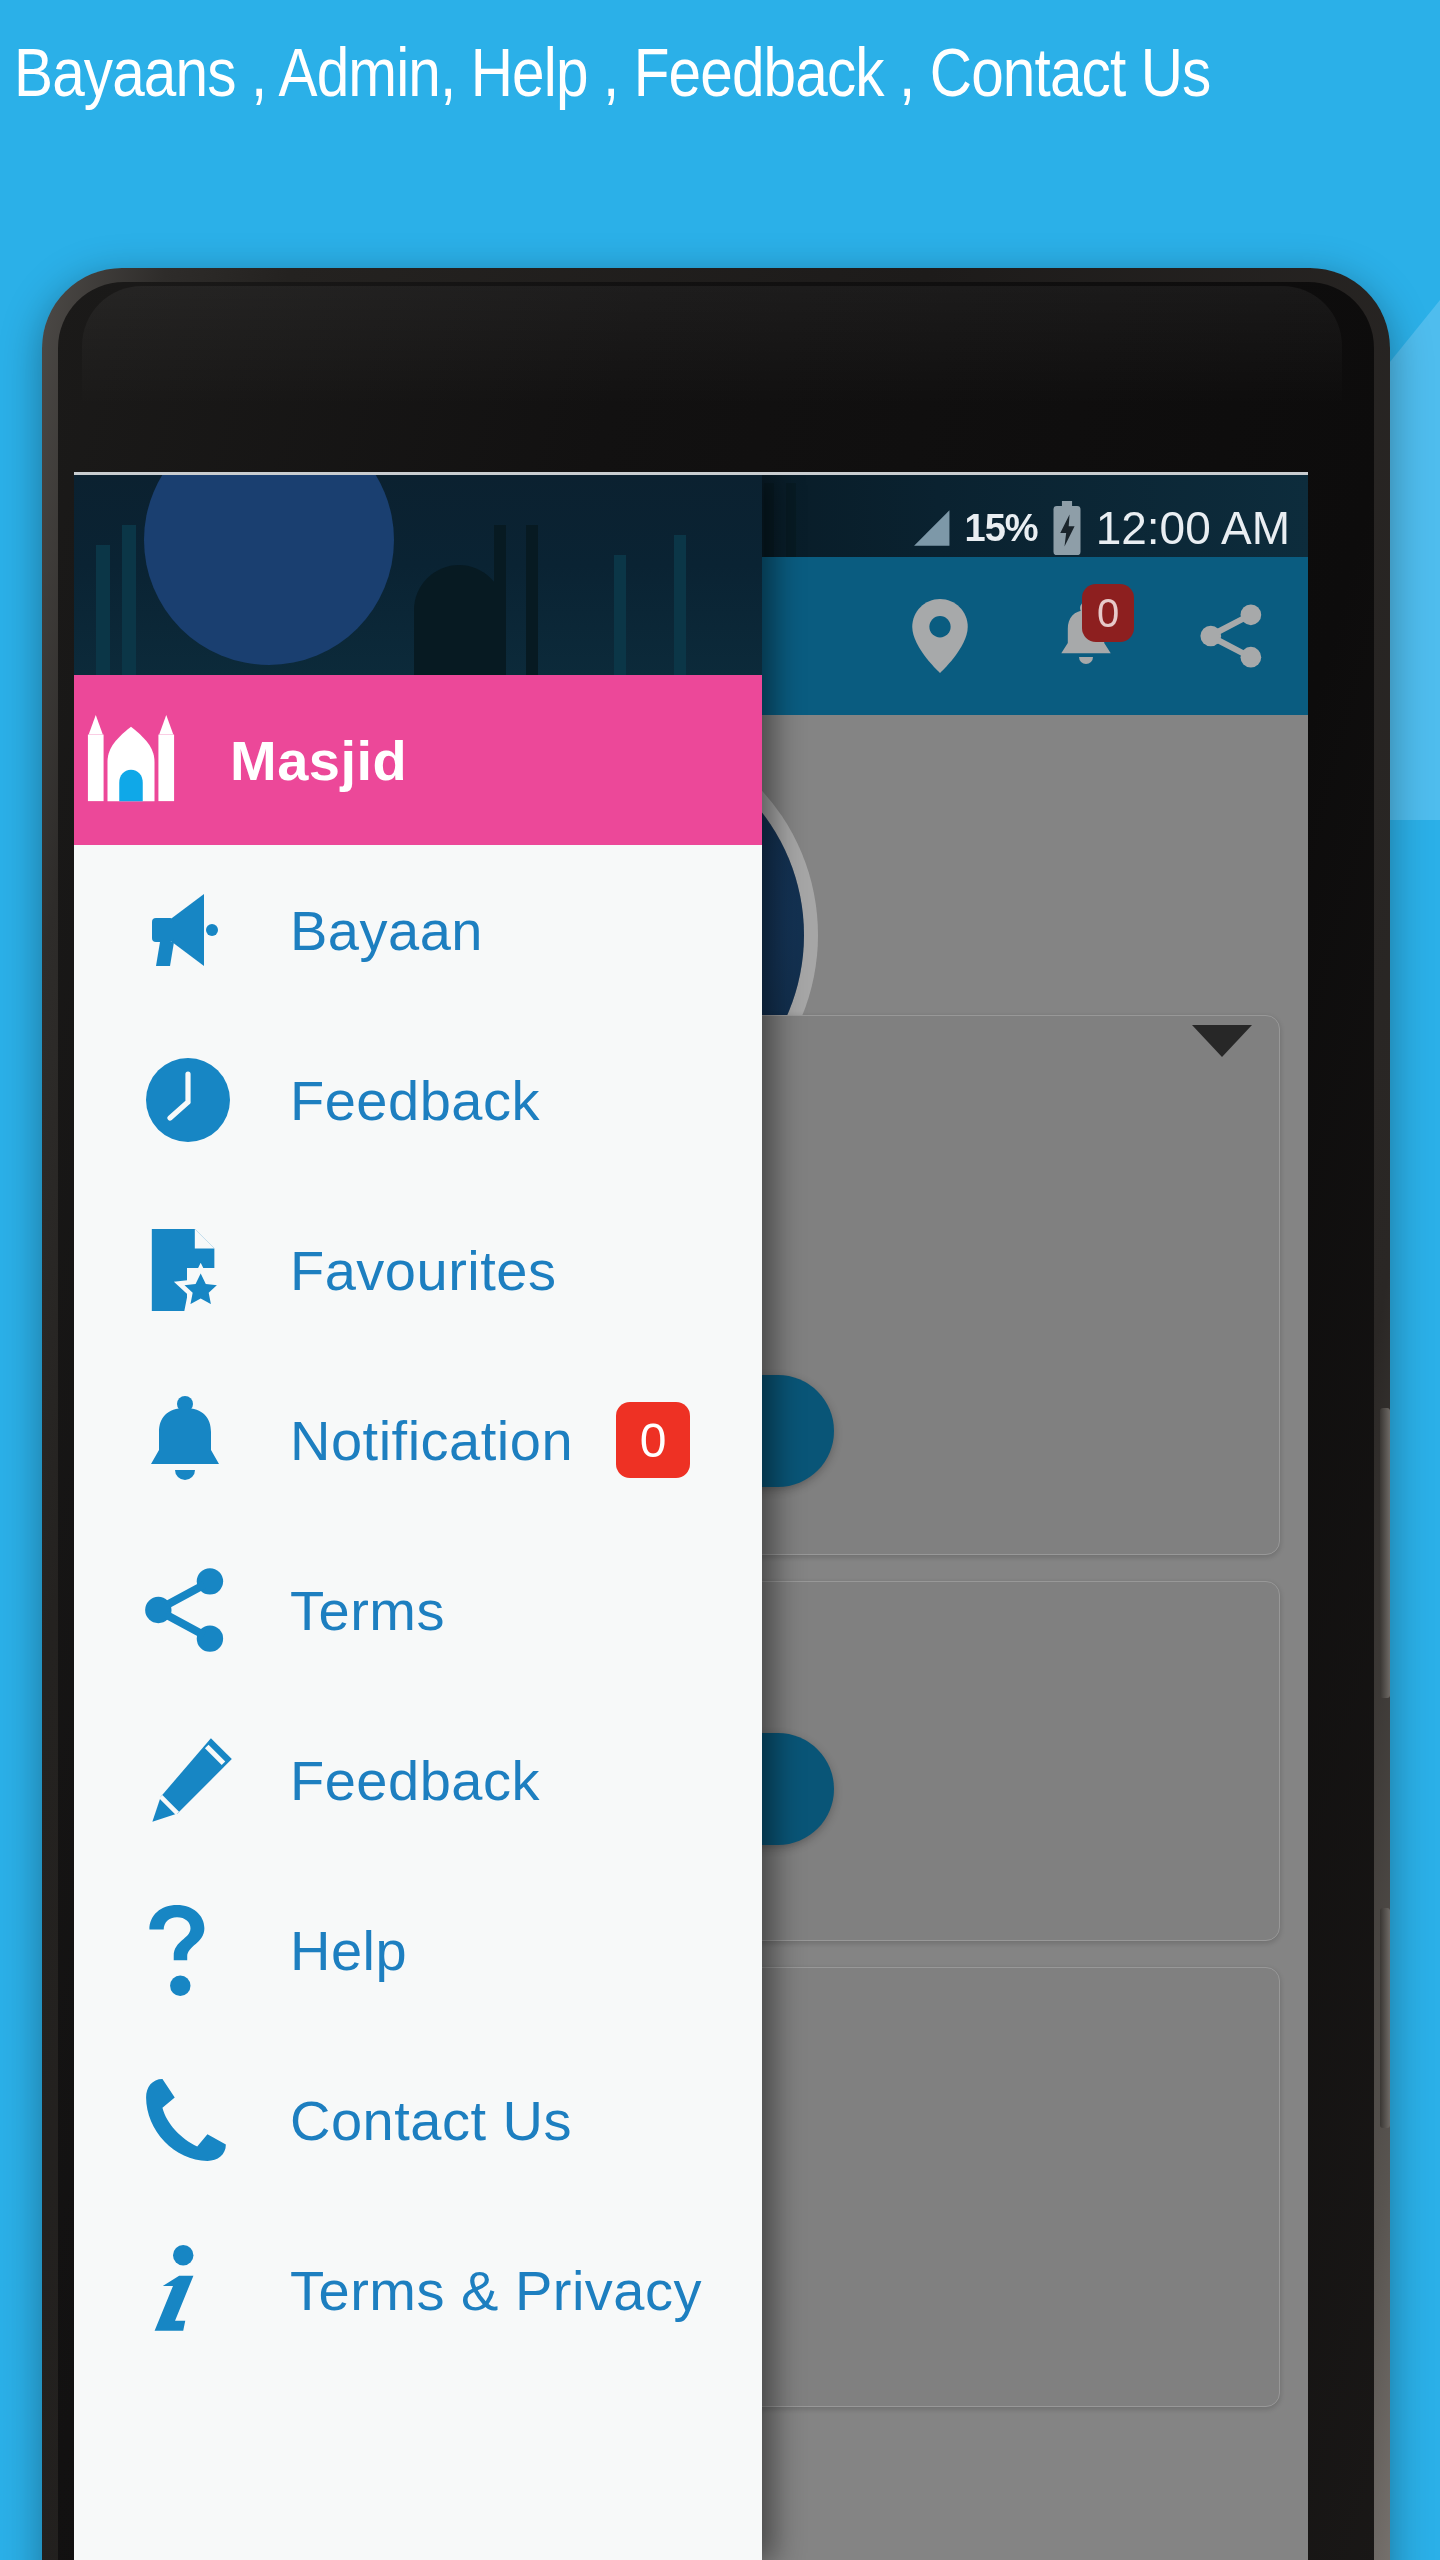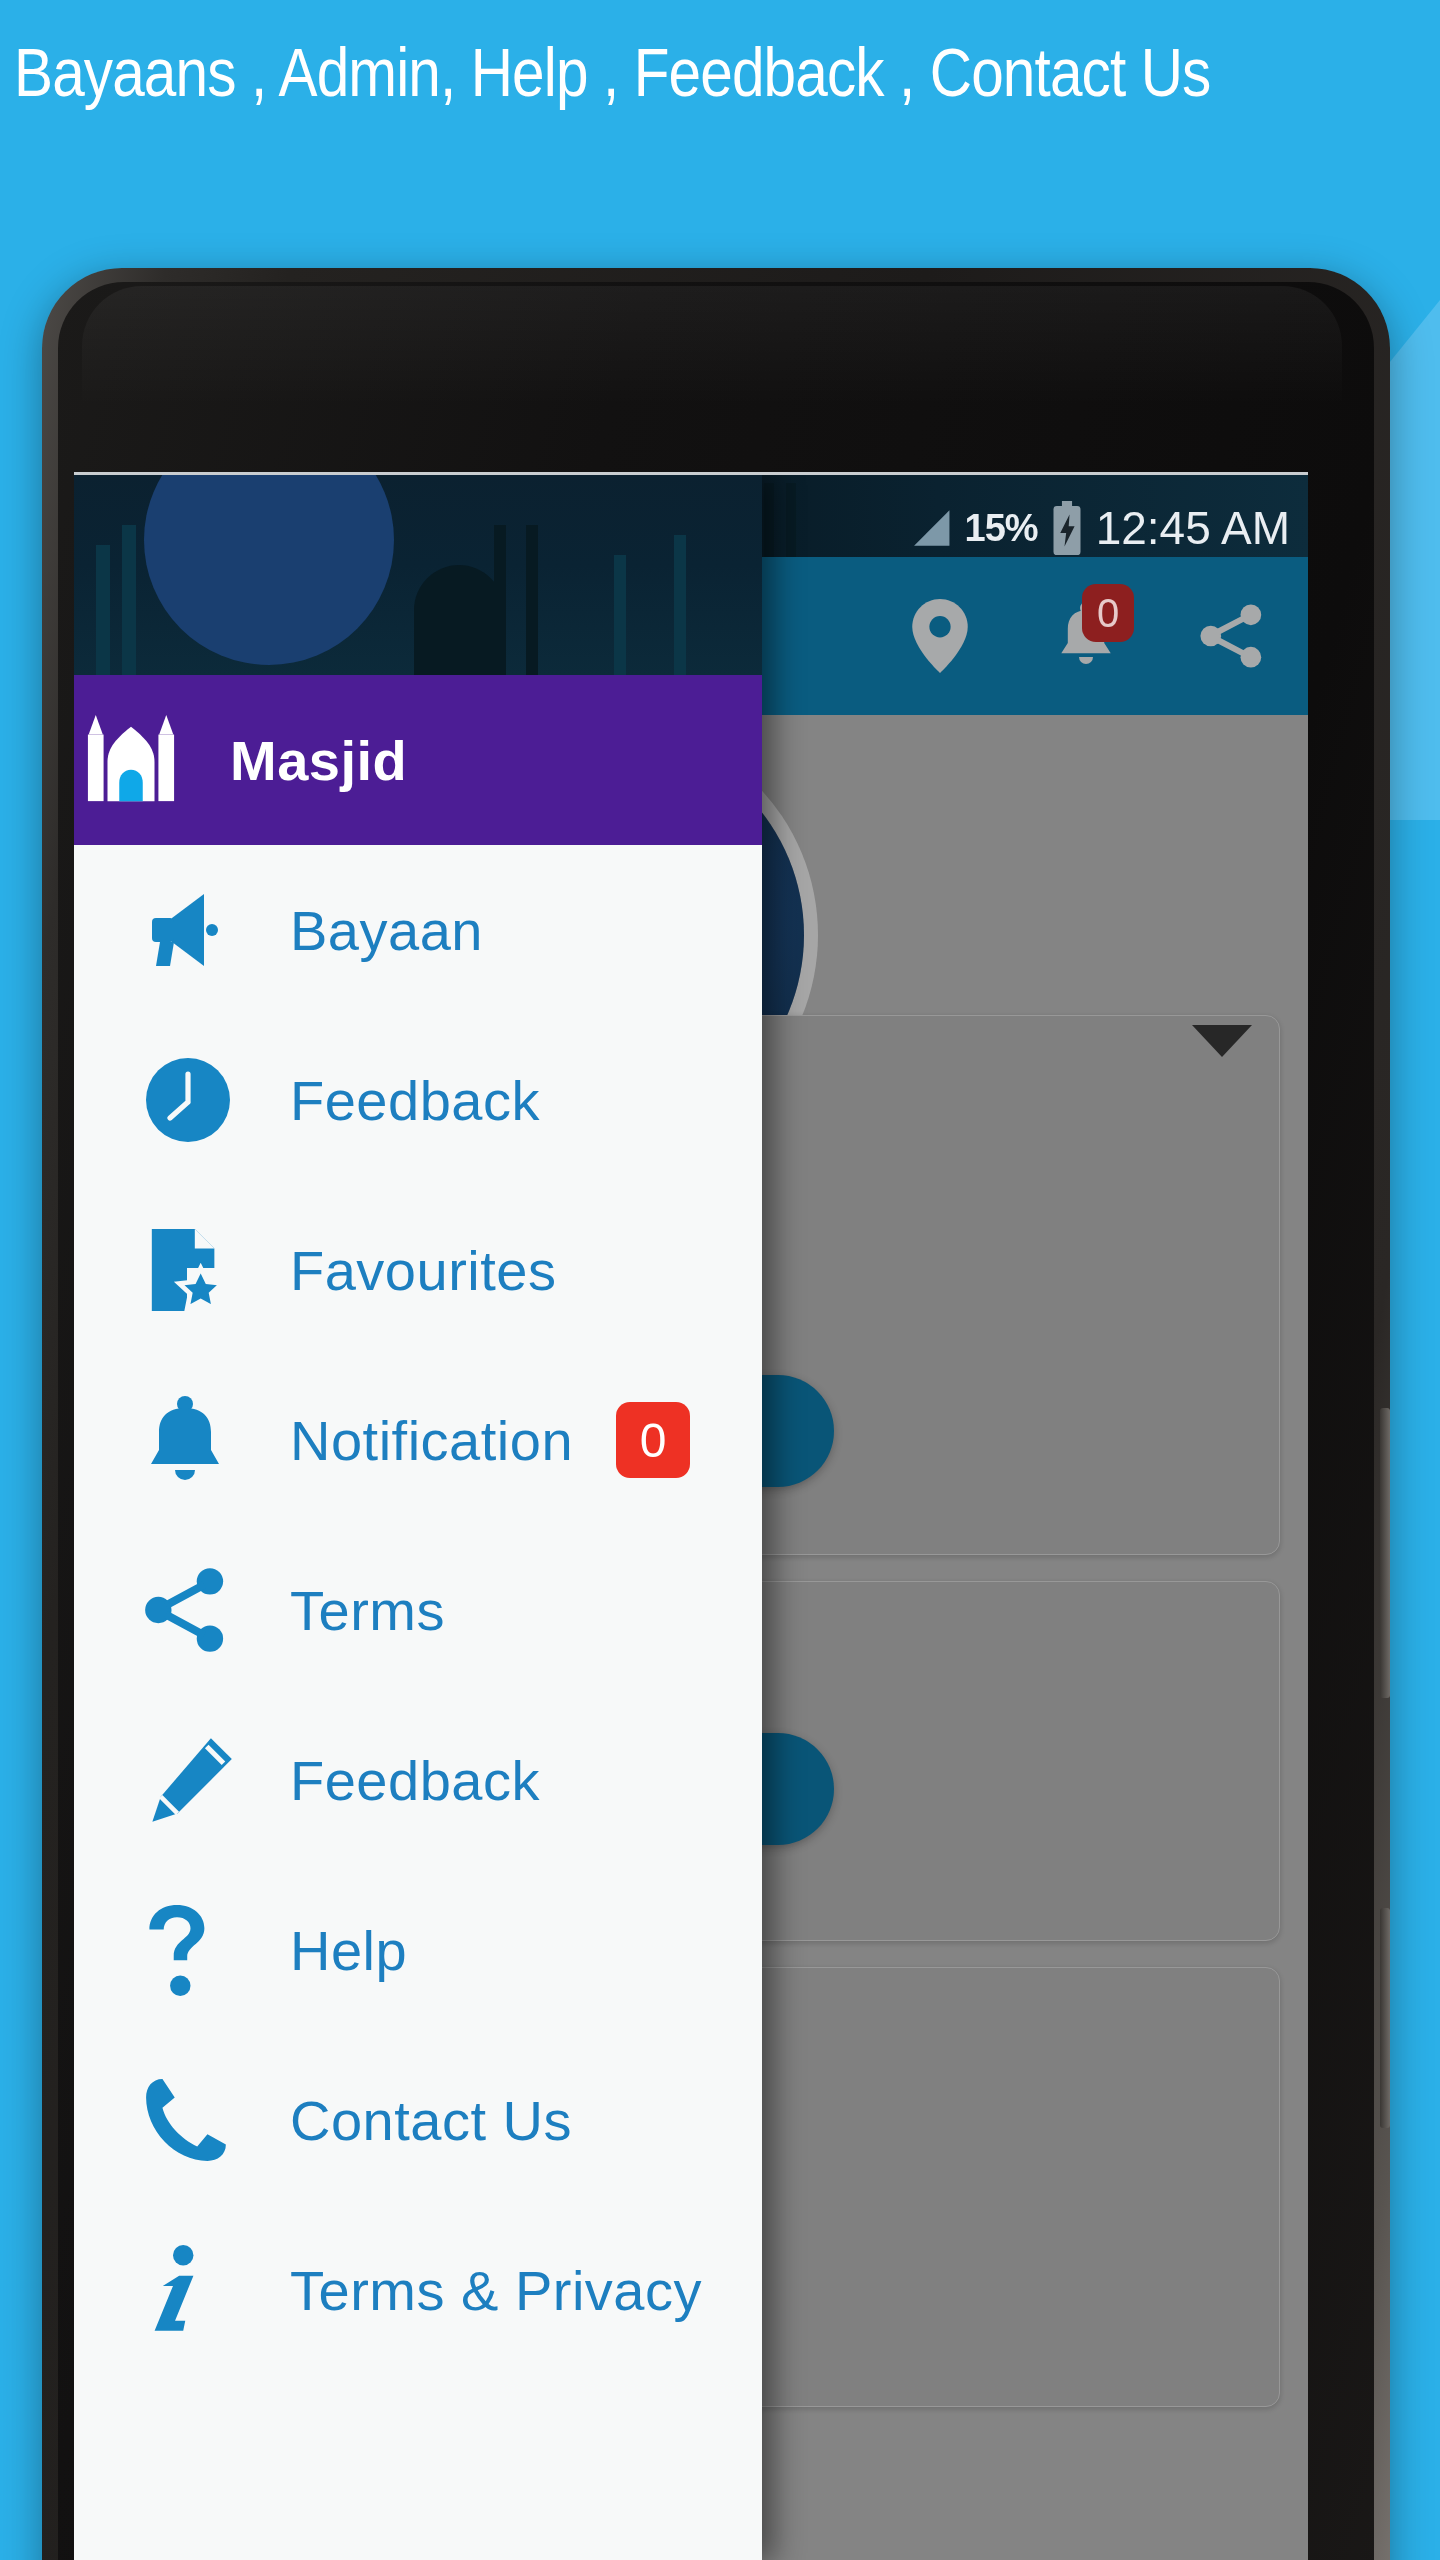--- a/index.html
+++ b/index.html
@@ -211,21 +211,21 @@
   .dh-sil{ position:absolute; bottom:0; background:#071a22; }
 
   .menu{ position:relative; }
   .menu-item{
     position:relative;
     height:170px;
     display:flex; align-items:center;
     padding-left:70px;
     background:transparent;
   }
-  .menu-item.active{ background:#4c1d95;padding-left:10px; }
+  .menu-item.active{ background:#ec4899;padding-left:10px; }
   .mi-icon{
     width:110px; flex:0 0 110px;
     display:flex; align-items:center; justify-content:flex-start;
     color:#1786c4;
   }
   .menu-item.active .mi-icon{ color:#ffffff; }
   .mi-label{
     font-size:56px;
     color:#1d7fc0;
     letter-spacing:.5px;
@@ -349,21 +349,21 @@
           </svg>
       </span>
       <span class="sb-pct">15%</span>
       <span>
         <svg width="34" height="54" viewBox="0 0 20 32" fill="#8e9ea8">
           <rect x="7" y="0" width="6" height="3"></rect>
           <rect x="2" y="3" width="16" height="29" rx="2"></rect>
           <path d="M11.5 8 L6 19 h3.5 L8.5 27 L14.5 15 H11 Z" fill="#1a242b"></path>
         </svg>
       </span>
-      <span class="sb-time">12:45 AM</span>
+      <span class="sb-time">12:00 AM</span>
     </div>
   </div>
 
   <div class="toolbar">
     <div class="tb-btn">
       <span>
         <svg width="56" height="74" viewBox="0 0 24 32" fill="#a7a9aa">
           <path d="M12 0 C5.4 0 0 5.4 0 12 c0 9 12 20 12 20 s12-11 12-20 C24 5.4 18.6 0 12 0 z"></path>
           <circle cx="12" cy="12" r="4.6" fill="#0a5c80"></circle>
         </svg>

